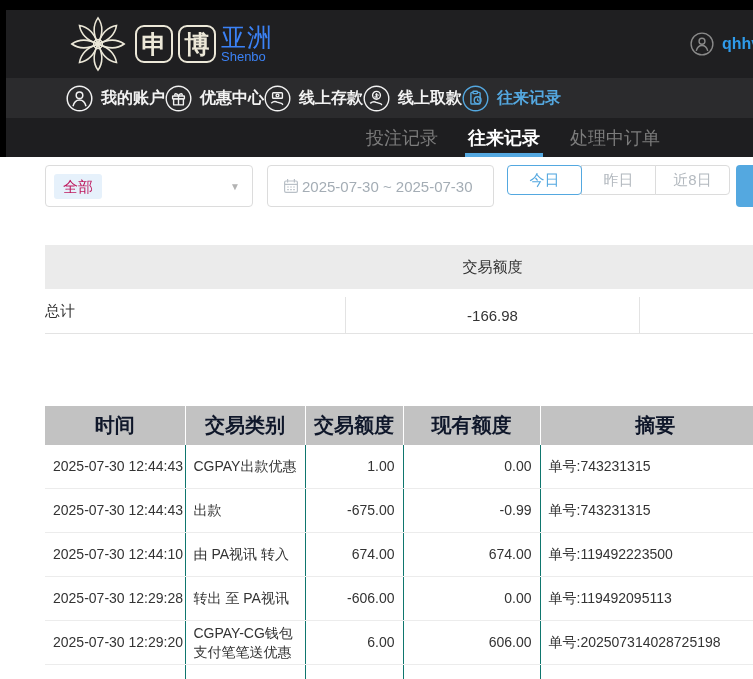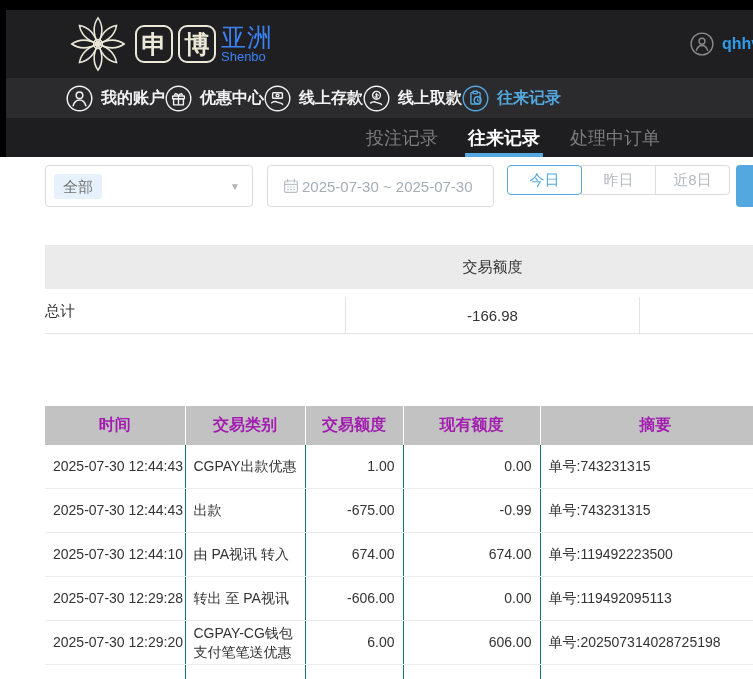--- a/index.html
+++ b/index.html
@@ -32,21 +32,21 @@
   .tab-bar{height:39px;background:#1e1e20;display:flex;gap:24px;padding-left:357px;}
   .tab{font-size:18px;color:#7c7c7c;display:flex;align-items:center;height:100%;box-sizing:border-box;padding:0 3px;cursor:pointer;white-space:nowrap;}
   .tab.active{color:#fff;font-weight:bold;border-bottom:4px solid #54a8e0;padding-top:4px;}
   
   .main-area{padding:8px 0 0 45px;}
   .filter-row{display:flex;height:42px;}
   .dropdown{
     width:208px;box-sizing:border-box;border:1px solid #dcdcdc;border-radius:4px;background:#fff;
     position:relative;display:flex;align-items:center;cursor:pointer;flex:none;
   }
-  .type-tag{margin-left:8px;background:#e6f1fb;color:#737373;font-size:15px;padding:5px 9px;border-radius:3px;line-height:1;}
+  .type-tag{margin-left:8px;background:#e6f1fb;color:#be185d;font-size:15px;padding:5px 9px;border-radius:3px;line-height:1;}
   .caret{position:absolute;right:12px;color:#b3b3b3;font-size:10px;}
   .date-box{
     width:227px;box-sizing:border-box;margin-left:14px;border:1px solid #dcdcdc;border-radius:4px;background:#fff;
     display:flex;align-items:center;gap:3px;padding-left:15px;color:#a4adb5;font-size:15px;cursor:pointer;flex:none;white-space:nowrap;
   }
   .cal-icon{width:16px;height:16px;flex:none;}
   .btn-group{margin-left:13px;display:flex;flex:none;}
   .range-btn{
     width:75px;height:30px;background:#fff;border:1px solid #dcdcdc;color:#b3b9bf;font-size:15px;
     margin-left:-1px;cursor:pointer;font-family:inherit;position:relative;
@@ -59,21 +59,21 @@
   .summary{margin-top:38px;width:725px;font-size:15px;color:#333;}
   .summary-head{height:44px;background:#ebebeb;display:flex;align-items:center;}
   .summary-row{height:44px;display:flex;align-items:center;border-bottom:1px solid #e3e3e3;background:#fff;}
   .s-c1{width:300px;text-align:left;flex:none;}
   .s-c2{width:295px;text-align:center;flex:none;box-sizing:border-box;}
   .summary-row .s-c2{border-left:1px solid #e3e3e3;border-right:1px solid #e3e3e3;align-self:stretch;display:flex;align-items:center;justify-content:center;margin-top:8px;}
   .s-c3{flex:1;}
   
   table.records{margin-top:72px;width:725px;border-collapse:collapse;table-layout:fixed;font-size:14px;color:#333;}
   table.records th{
-    background:#c2c2c2;color:#a21caf;height:39px;font-size:16px;font-weight:bold;text-align:center;
+    background:#c2c2c2;color:#0f172a;height:39px;font-size:20px;font-weight:bold;text-align:center;
     border-left:1px solid #fff;padding:0;
   }
   table.records th:first-child{border-left:none;}
   table.records td{
     height:39px;border-bottom:1px solid #ececec;border-left:1px solid #0f766e;
     padding:2px 8px;background:#fff;line-height:1.35;
   }
   table.records td:first-child{border-left:none;white-space:nowrap;}
   td.num{text-align:right;}
   .col-time{width:140px;}.col-type{width:120px;}.col-amt{width:98px;}.col-bal{width:137px;}.col-sum{width:230px;}

